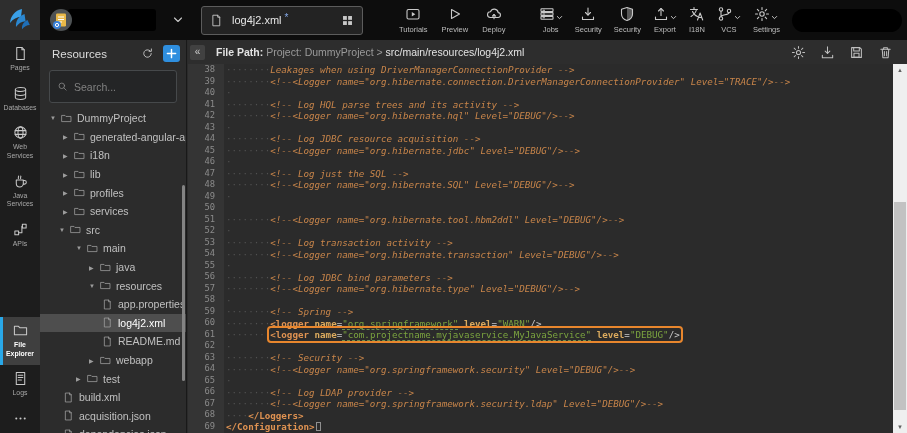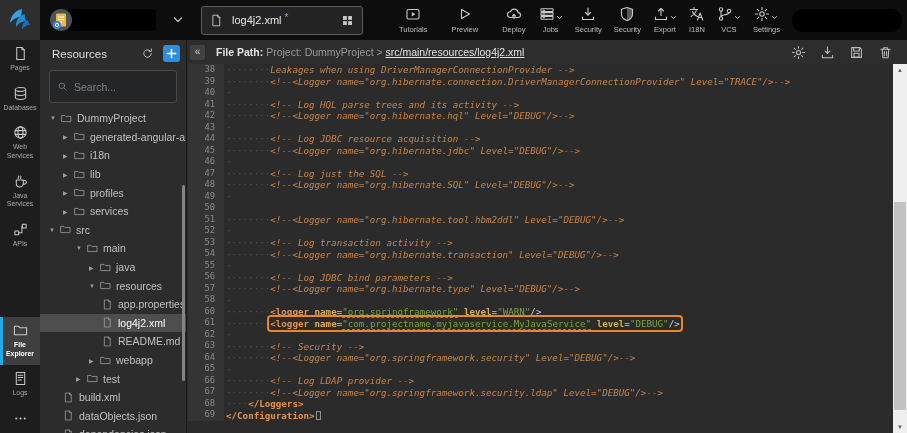--- a/index.html
+++ b/index.html
@@ -33,21 +33,21 @@
   .tabStar { color:#84a9e8; font-size:10px; margin-left:3px; margin-top:-6px; }
   .tabGrid { margin-left:auto; }
   .tabGrid svg { width:13px; height:13px; }
 
   .tbItem { display:flex; flex-direction:column; align-items:center; gap:3px;
     cursor:pointer; flex:none; }
   .tbIconRow { display:flex; align-items:flex-end; height:16px; }
   .tbIconRow svg { width:16px; height:16px; }
   .tbIconRow .caret svg { width:7px; height:7px; margin-left:1px; margin-bottom:1px; }
   .tbLabel { font-size:7.5px; color:#bdbdbd; white-space:nowrap; }
-  #primary-actions { display:flex; gap:24px; margin-left:36px; }
+  #primary-actions { display:flex; gap:14px; margin-left:36px; }
   #secondary-actions { display:flex; gap:12px; margin-left:auto; align-items:center; }
   .userRedact { width:110px; height:23px; border-radius:12px; margin:0 5px 0 12px; flex:none; }
 
   
   .sidebar { position:absolute; top:40px; left:0; width:40px; height:393px;
     background:#1d1d1d; display:flex; flex-direction:column; }
   .sbItem { position:relative; width:40px; padding:6px 1px 7px; display:flex;
     flex-direction:column; align-items:center; gap:3px; cursor:pointer; }
   .sbItem svg { width:15px; height:15px; }
   .sbLabel { font-size:6.9px; color:#a9a9a9; text-align:center; line-height:1.25; }
@@ -84,21 +84,21 @@
 
   
   .editorArea { position:absolute; top:40px; left:188px; width:719px; height:393px; }
   .edHeader { height:24px; background:#2d2d2d; display:flex; align-items:center;
     padding:0 14px 0 2px; }
   .collapseBtn { width:15px; height:15px; background:#414141; border-radius:2px;
     color:#cfcfcf; font-size:10px; line-height:14px; text-align:center; cursor:pointer; flex:none; }
   .filePath { margin-left:11px; font-size:10.5px; white-space:nowrap; }
   .fpLabel { color:#e3e3e3; font-weight:bold; }
   .fpProject, .fpSep { color:#9a9a9a; }
-  .fpPath { color:#e3e3e3;text-decoration:underline; }
+  .fpPath { color:#e3e3e3; }
   .edTools { margin-left:auto; display:flex; gap:14px; }
   .edTools .ic { cursor:pointer; }
   .edTools svg { width:15px; height:15px; stroke:#bfbfbf; }
 
   .edBody { position:relative; height:369px; background:#2b2b2b; overflow:hidden; }
   .lines { position:absolute; top:0; left:0; right:14px; }
   .line { height:11.53px; display:flex; align-items:center; white-space:pre;
     font-family:"DejaVu Sans Mono", monospace; font-size:9.2px; }
   .ln { flex:none; width:36px; padding-right:9px; text-align:right; color:#8b8b8b;
     background:#343434; font-size:8.8px; height:100%; line-height:11.53px; }
@@ -466,21 +466,21 @@
         </div>
         <div class="treeRow" style="padding-left: 23px;">
           <span class="chev">▶</span>
           <span class="ic">
             <svg viewBox="0 0 16 16">
               <path d="M1.5 3.5h4.3L7.2 5h7.3v7.5H1.5z"></path>
             </svg>
           </span>
           <span class="treeLabel">services</span>
         </div>
-        <div class="treeRow" style="padding-left: 9px;">
+        <div class="treeRow" style="padding-left: 19px;">
           <span class="chev">▼</span>
           <span class="ic">
             <svg viewBox="0 0 16 16">
               <path d="M1.5 3.5h4.3L7.2 5h7.3v7.5H1.5z"></path>
             </svg>
           </span>
           <span class="treeLabel">src</span>
         </div>
         <div class="treeRow" style="padding-left: 36px;">
           <span class="chev">▼</span>
@@ -563,21 +563,21 @@
           </span>
           <span class="treeLabel">build.xml</span>
         </div>
         <div class="treeRow" style="padding-left: 23px;">
           <span class="ic">
             <svg viewBox="0 0 16 16">
               <path d="M4 1.5h5.5L12 4v10.5H4z"></path>
               <path d="M9.5 1.5V4H12"></path>
             </svg>
           </span>
-          <span class="treeLabel">dataObjects.json</span>
+          <span class="treeLabel">acquisition.json</span>
         </div>
         <div class="treeRow" style="padding-left: 23px;">
           <span class="ic">
             <svg viewBox="0 0 16 16">
               <path d="M4 1.5h5.5L12 4v10.5H4z"></path>
               <path d="M9.5 1.5V4H12"></path>
             </svg>
           </span>
           <span class="treeLabel">dependencies.json</span>
         </div>
@@ -641,20 +641,21 @@
           <div class="line"><span class="ln">49</span><span class="codeseg"><span class="ws">·</span></span></div>
           <div class="line"><span class="ln">50</span></div>
           <div class="line"><span class="ln">51</span><span class="codeseg"><span class="ws">········</span><span class="tok-c">&lt;!--&lt;Logger name="org.hibernate.tool.hbm2ddl" Level="DEBUG"/&gt;--&gt;</span></span></div>
           <div class="line"><span class="ln">52</span><span class="codeseg"><span class="ws">·</span></span></div>
           <div class="line"><span class="ln">53</span><span class="codeseg"><span class="ws">········</span><span class="tok-c">&lt;!-- Log transaction activity --&gt;</span></span></div>
           <div class="line"><span class="ln">54</span><span class="codeseg"><span class="ws">········</span><span class="tok-c">&lt;!--&lt;Logger name="org.hibernate.transaction" Level="DEBUG"/&gt;--&gt;</span></span></div>
           <div class="line"><span class="ln">55</span><span class="codeseg"><span class="ws">·</span></span></div>
           <div class="line"><span class="ln">56</span><span class="codeseg"><span class="ws">········</span><span class="tok-c">&lt;!-- Log JDBC bind parameters --&gt;</span></span></div>
           <div class="line"><span class="ln">57</span><span class="codeseg"><span class="ws">········</span><span class="tok-c">&lt;!--&lt;Logger name="org.hibernate.type" Level="DEBUG"/&gt;--&gt;</span></span></div>
           <div class="line"><span class="ln">58</span><span class="codeseg"><span class="ws">·</span></span></div>
+          <div class="line"><span class="ln">59</span><span class="codeseg"><span class="ws">········</span><span class="tok-c">&lt;!-- Spring --&gt;</span></span></div>
           <div class="line"><span class="ln">60</span><span class="codeseg"><span class="ws">········</span><span class="tok-t">&lt;logger </span><span class="tok-a">name</span><span class="tok-p">=</span><span class="tok-s u">"org.springframework"</span><span class="tok-p"> </span><span class="tok-a">level</span><span class="tok-p">=</span><span class="tok-s">"WARN"</span><span class="tok-p">/&gt;</span></span></div>
           <div class="line"><span class="ln">61</span><span class="codeseg"><span class="ws">········</span><span class="hlbox"><span class="tok-t">&lt;logger </span><span class="tok-a">name</span><span class="tok-p">=</span><span class="tok-s u">"com.projectname.myjavaservice.MyJavaService"</span><span class="tok-p"> </span><span class="tok-a">level</span><span class="tok-p">=</span><span class="tok-s">"DEBUG"</span><span class="tok-p">/&gt;</span></span></span></div>
           <div class="line"><span class="ln">62</span><span class="codeseg"><span class="ws">·</span></span></div>
           <div class="line"><span class="ln">63</span><span class="codeseg"><span class="ws">········</span><span class="tok-c">&lt;!-- Security --&gt;</span></span></div>
           <div class="line"><span class="ln">64</span><span class="codeseg"><span class="ws">········</span><span class="tok-c">&lt;!--&lt;Logger name="org.springframework.security" Level="DEBUG"/&gt;--&gt;</span></span></div>
           <div class="line"><span class="ln">65</span><span class="codeseg"><span class="ws">·</span></span></div>
           <div class="line"><span class="ln">66</span><span class="codeseg"><span class="ws">········</span><span class="tok-c">&lt;!-- Log LDAP provider --&gt;</span></span></div>
           <div class="line"><span class="ln">67</span><span class="codeseg"><span class="ws">········</span><span class="tok-c">&lt;!--&lt;Logger name="org.springframework.security.ldap" Level="DEBUG"/&gt;--&gt;</span></span></div>
           <div class="line"><span class="ln">68</span><span class="codeseg"><span class="ws">····</span><span class="tok-t">&lt;/Loggers&gt;</span></span></div>
           <div class="line"><span class="ln">69</span><span class="codeseg"><span class="ws"></span><span class="tok-t">&lt;/Configuration&gt;</span><span class="cursorbox"></span></span></div>

